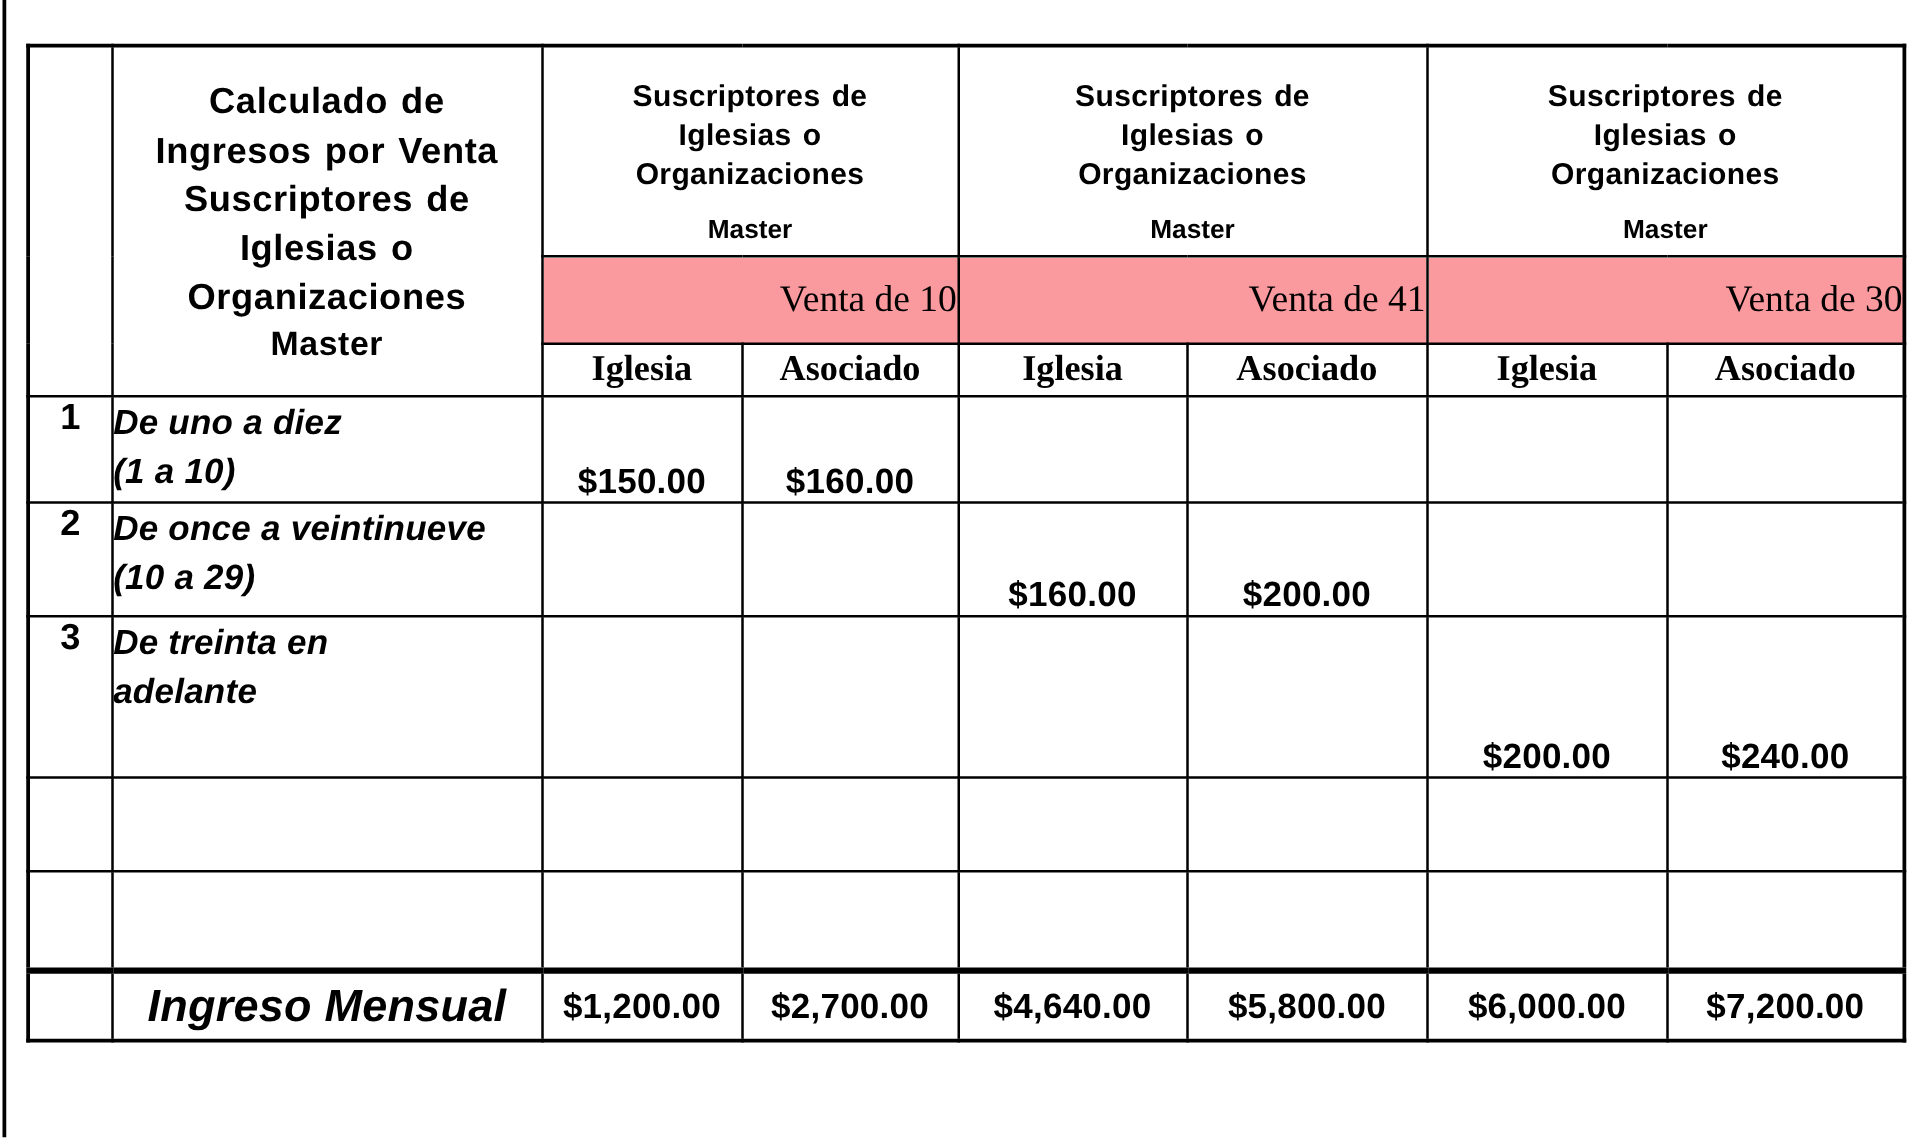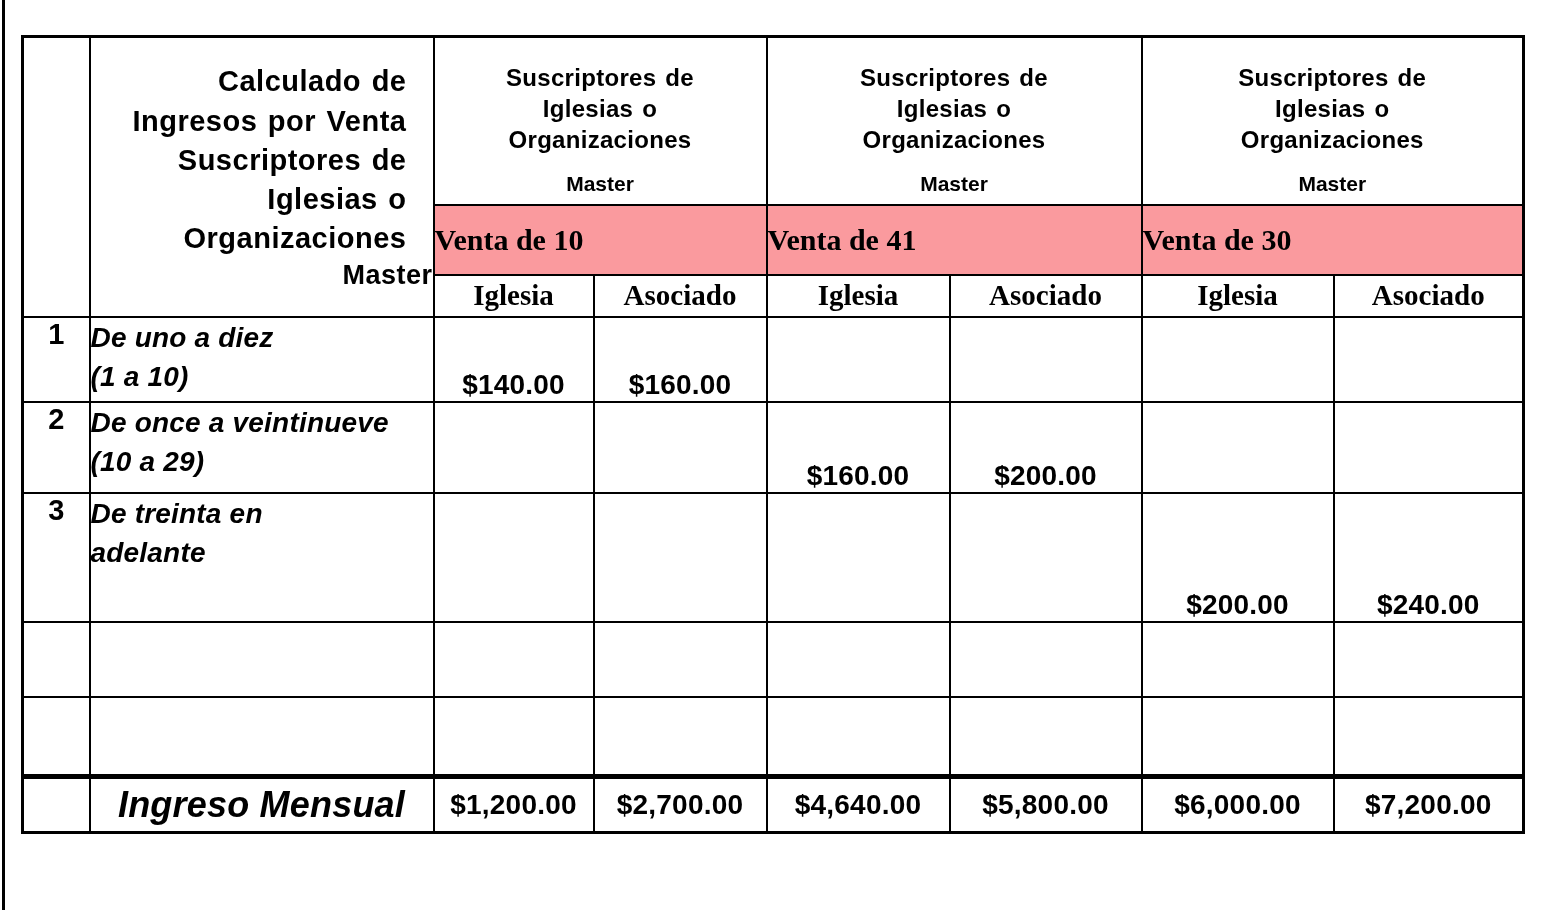--- a/index.html
+++ b/index.html
@@ -44,21 +44,21 @@
   tr.sub-row { height: 42px; }
   tr.data-row-1 { height: 85px; }
   tr.data-row-2 { height: 91px; }
   tr.data-row-3 { height: 129px; }
   tr.data-row-4 { height: 75px; }
   tr.data-row-5 { height: 80px; }
   tr.footer-row { height: 56px; }
 
   td.title-cell {
     vertical-align: middle;
-    text-align: right;
+    text-align: center;
     border-radius: 13px;
   }
   .title-inner {
     width: 290px;
     margin: 0 auto;
     font-size: 29px;
     font-weight: bold;
     letter-spacing: 0.5px;
     word-spacing: 2px;
     line-height: 1.35;
@@ -82,24 +82,24 @@
     word-spacing: 2px;
     line-height: 1.3;
   }
   .group-master {
     font-size: 21px;
     font-weight: bold;
     margin-top: 1px;
   }
   td.banner-cell {
     background: var(--banner, #fa9a9e) !important;
-    text-align: left;
+    text-align: right;
     vertical-align: middle;
     font-family: "Liberation Serif", serif;
-    font-weight: bold;
+    font-weight: normal;
     font-size: 30px;
   }
   td.sub-cell {
     text-align: center;
     vertical-align: middle;
     font-family: "Liberation Serif", serif;
     font-weight: bold;
     font-size: 29px;
   }
   td.num-cell {
@@ -193,21 +193,21 @@
     <td class="sub-cell">Iglesia</td>
     <td class="sub-cell">Asociado</td>
     <td class="sub-cell">Iglesia</td>
     <td class="sub-cell">Asociado</td>
   </tr>
 
   <tr class="data-row-1">
     <td class="num-cell">1</td>
     <td class="label-cell">De uno a diez
 (1 a 10)</td>
-    <td class="money-cell">$140.00</td>
+    <td class="money-cell">$150.00</td>
     <td class="money-cell">$160.00</td>
     <td class="money-cell"></td>
     <td class="money-cell"></td>
     <td class="money-cell"></td>
     <td class="money-cell"></td>
   </tr>
 
   <tr class="data-row-2">
     <td class="num-cell">2</td>
     <td class="label-cell">De once a veintinueve

